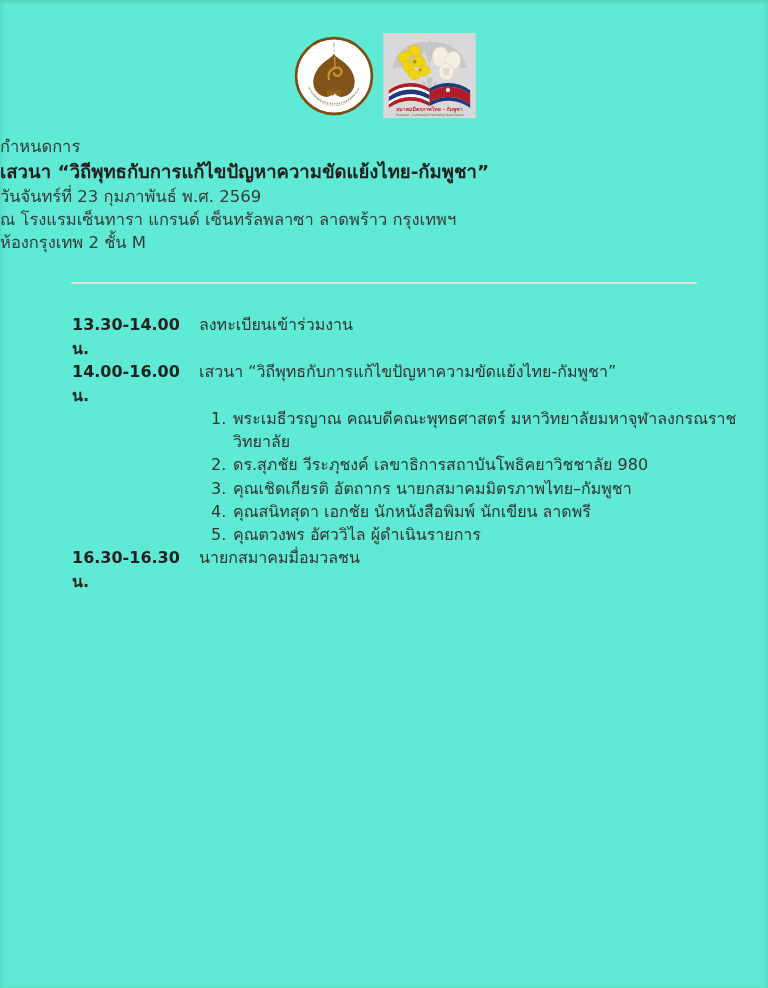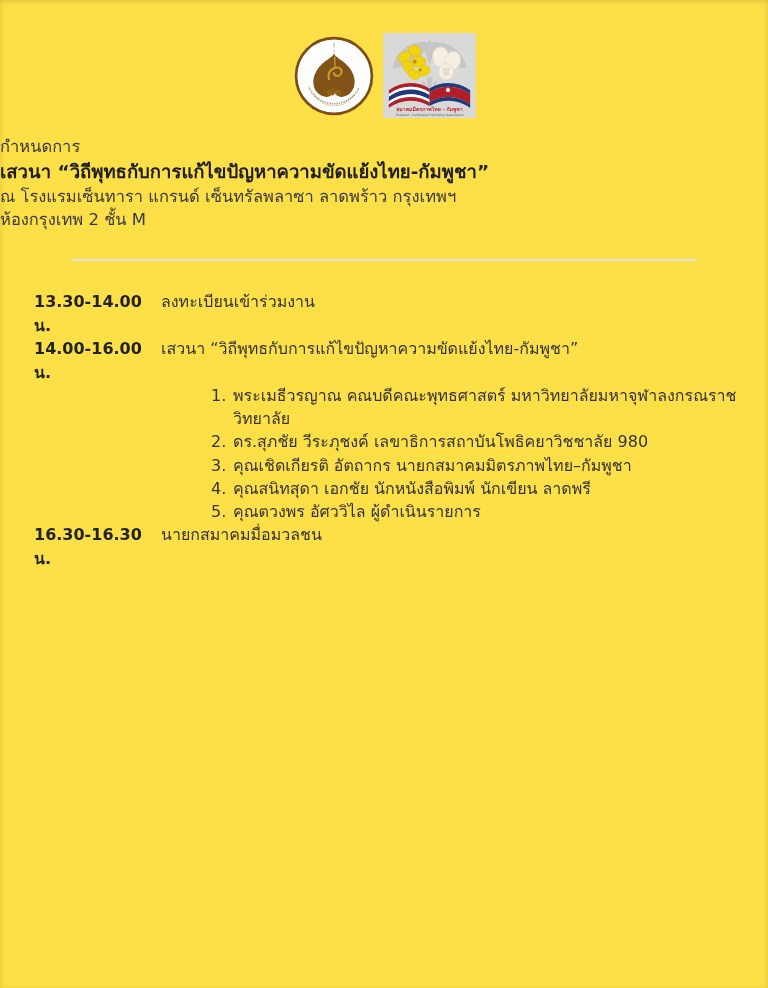--- a/index.html
+++ b/index.html
@@ -11,21 +11,21 @@
     height: 988px;
     background: #f2f2f2;
     font-family: "DejaVu Sans", "Liberation Sans", sans-serif;
     color: #333;
     overflow: hidden;
   }
   .page {
     position: relative;
     width: 768px;
     height: 988px;
-    background: #fde047;
+    background: #5eead4;
     box-shadow: inset 0 3px 4px rgba(0,0,0,0.07), inset 3px 0 4px rgba(0,0,0,0.03), inset -3px 0 4px rgba(0,0,0,0.03);
   }
   .logos {
     display: flex;
     justify-content: center;
     align-items: center;
     gap: 7px;
     padding-top: 33px;
   }
   .logo-left { width: 84px; height: 80px; }
@@ -55,21 +55,21 @@
     font-size: 16px;
     color: #343434;
   }
   .sched-row {
     display: flex;
     align-items: flex-start;
     line-height: 23.5px;
   }
   .time-cell {
     width: 127px;
-    margin-left: 34px;
+    margin-left: 72px;
     font-weight: bold;
     color: #222;
     flex-shrink: 0;
   }
   .activity-cell { flex: 1; padding-right: 44px; }
   .sub-block { margin-left: 205px; line-height: 23.5px; }
   .panelist-item {
     display: flex;
     align-items: flex-start;
     line-height: 23.2px;
@@ -158,20 +158,21 @@
       </g>
 
       <text x="50" y="84" text-anchor="middle" font-size="5.6" font-weight="bold" fill="#c0272d">สมาคมมิตรภาพไทย - กัมพูชา</text>
       <text x="50" y="89.5" text-anchor="middle" font-size="3.4" font-style="italic" fill="#54624a">Thailand - Cambodia Friendship Association</text>
     </svg>
   </div>
 
   <div class="header-block">
     <div class="header-label">กำหนดการ</div>
     <div class="event-title">เสวนา “วิถีพุทธกับการแก้ไขปัญหาความขัดแย้งไทย-กัมพูชา”</div>
+    <div>วันจันทร์ที่ 23 กุมภาพันธ์ พ.ศ. 2569</div>
     <div>ณ โรงแรมเซ็นทารา แกรนด์ เซ็นทรัลพลาซา ลาดพร้าว กรุงเทพฯ</div>
     <div>ห้องกรุงเทพ 2 ชั้น M</div>
   </div>
 
   <div class="divider"></div>
 
   <div class="schedule">
 
     <div class="sched-row">
       <div class="time-cell">13.30-14.00 น.</div>

